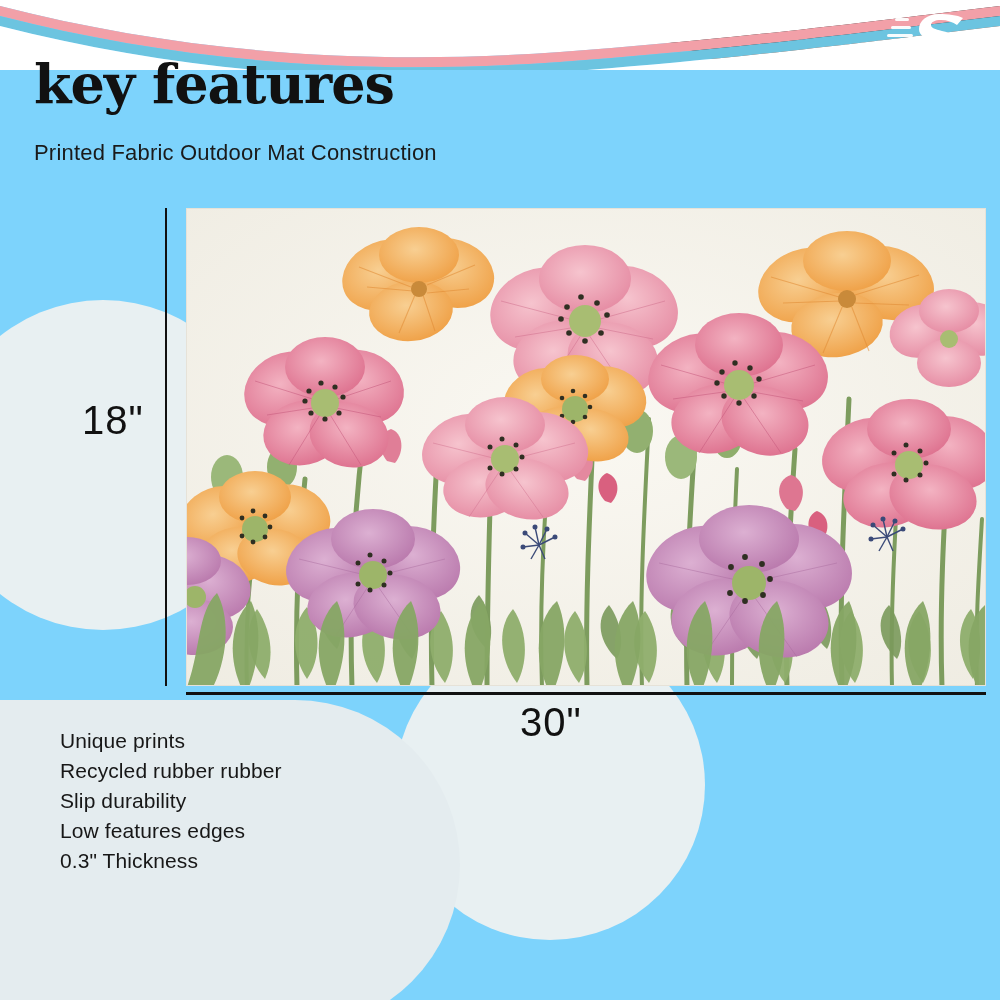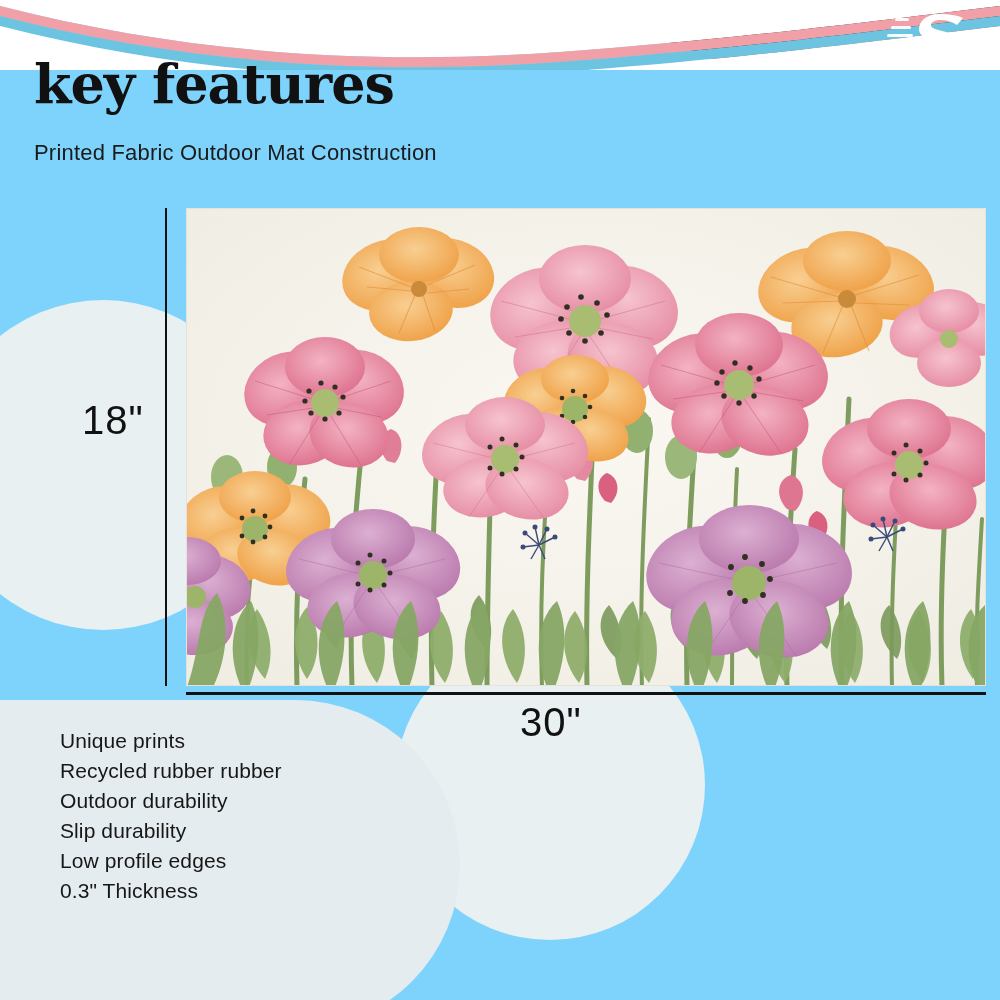--- a/index.html
+++ b/index.html
@@ -565,19 +565,18 @@
   </div>
 
   <div class="dim-vline"></div>
   <div class="dim-hline"></div>
   <div class="dim-v-label">18"</div>
   <div class="dim-h-label">30"</div>
 
   <ul class="features">
     <li>Unique prints</li>
     <li>Recycled rubber rubber</li>
-    <li>Outdoor durability</li>
     <li>Slip durability</li>
-    <li>Low profile edges</li>
+    <li>Low features edges</li>
     <li>0.3" Thickness</li>
   </ul>
 
 </div>
 
 </body></html>

